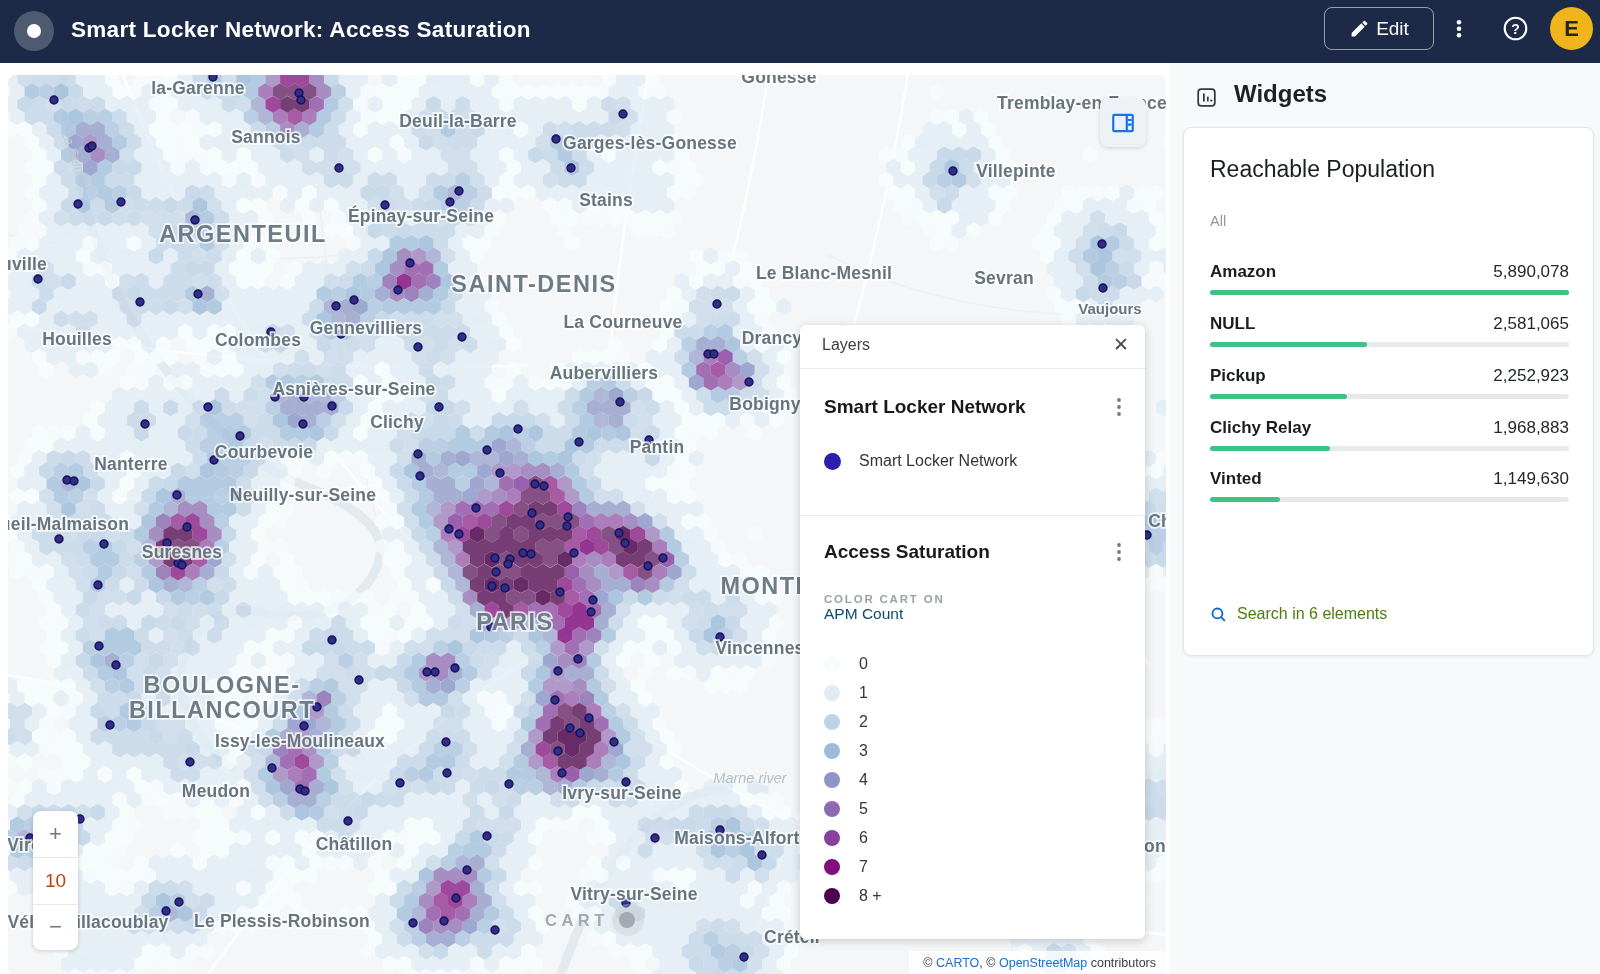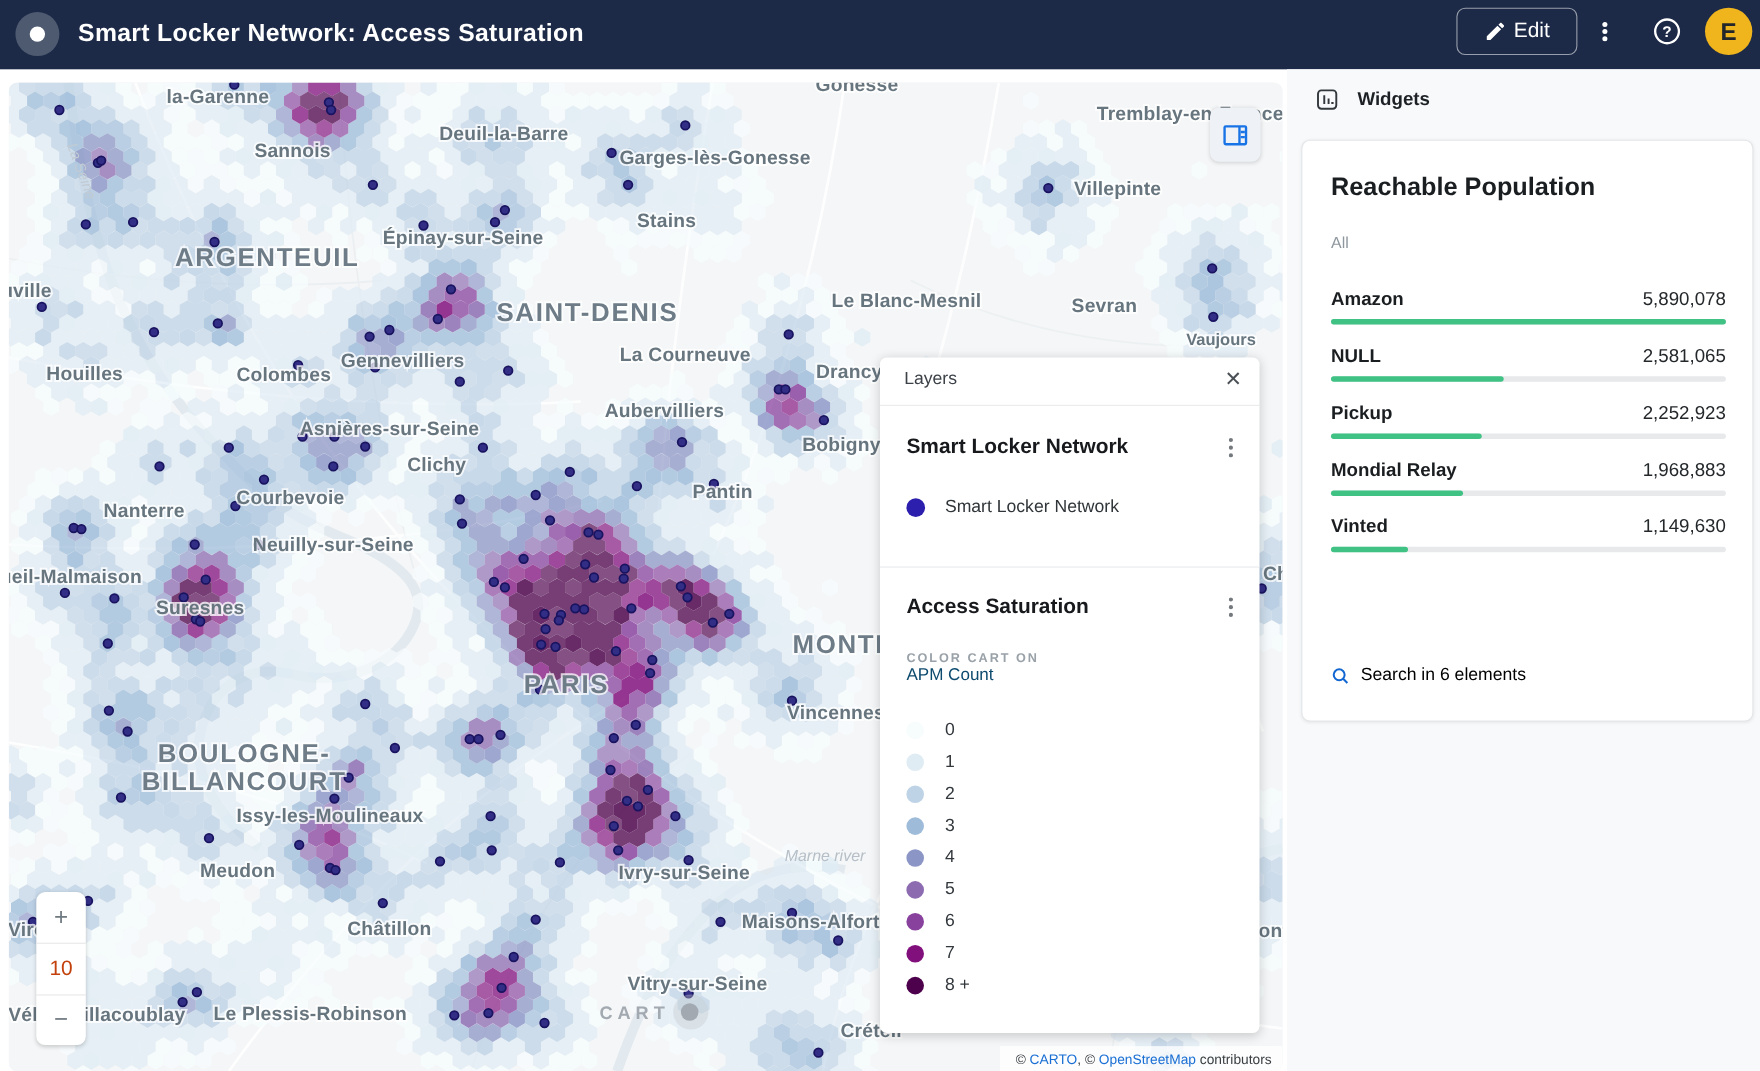--- a/index.html
+++ b/index.html
@@ -20,21 +20,21 @@
 #zoomctl .c+.c{border-top:1px solid #e8e8e8}
 #zoomctl .lvl{font-size:19px;color:#c2410c}
 #mapbtn{position:absolute;left:1092px;top:23px;width:46px;height:49px;background:#eef1f5;border-radius:8px;box-shadow:0 1px 4px rgba(0,0,0,.15);display:flex;align-items:center;justify-content:center}
 #attr{position:absolute;right:0;bottom:0;height:23px;background:rgba(255,255,255,.8);font-size:12.5px;color:#3c4043;display:flex;align-items:center;padding:0 10px 0 14px;white-space:nowrap}
 #attr a{color:#1a6fd4;text-decoration:none}
 #layers{position:absolute;left:792px;top:250px;width:345px;height:614px;background:#fff;border-radius:6px;box-shadow:0 2px 10px rgba(0,0,0,.18);color:#17191c}
 #lyh{height:44px;border-bottom:1px solid #e8eaec;display:flex;align-items:center;padding:0 16px 4px 22px;font-size:16px;color:#3c4248;justify-content:space-between}
 .lsecttl{display:flex;justify-content:space-between;align-items:center;font-size:19px;font-weight:bold}
 .kb{color:#878e95;font-size:17px;letter-spacing:0;line-height:6px}
 #sidebar{position:absolute;left:1170px;top:63px;width:430px;height:911px;background:#f8f9fb}
-#wh{position:absolute;left:26px;top:17px;display:flex;align-items:flex-start;gap:17px;font-size:17px;font-weight:600;color:#1d2125}
+#wh{position:absolute;left:26px;top:17px;display:flex;align-items:flex-end;gap:17px;font-size:24px;font-weight:600;color:#1d2125}
 #wcard{position:absolute;left:13px;top:64px;width:411px;height:529px;background:#fff;border:1px solid #e3e6e8;border-radius:8px;box-shadow:0 1px 3px rgba(0,0,0,.07)}
 .row{position:absolute;left:26px;width:359px}
 .rl{font-size:17px;font-weight:bold;color:#1b1e21}
 .rv{position:absolute;right:0;top:0;font-size:17px;color:#24282b;font-weight:normal}
 .bar{position:absolute;left:0;top:28px;width:359px;height:5px;border-radius:3px;background:#e7e9eb}
 .fill{position:absolute;left:0;top:0;height:5px;border-radius:3px;background:#3fc284}
 </style></head><body>
 
 <div id="map">
     <svg width="1158" height="899" viewBox="0 0 1158 899" style="position:absolute;top:0;left:0">
@@ -385,37 +385,37 @@
 <div id="wh">
       <svg width="21" height="21" viewBox="0 0 24 24" fill="none" stroke="#33383d" stroke-width="2">
         <rect x="2.5" y="2.5" width="19" height="19" rx="3.5"></rect>
         <line x1="9" y1="7.5" x2="9" y2="16.5"></line>
         <line x1="13.5" y1="11" x2="13.5" y2="16.5"></line>
         <line x1="17.5" y1="14.5" x2="17.5" y2="16.5" stroke-width="2.4"></line>
       </svg>
       <span>Widgets</span>
     </div>
 <div id="wcard">
-<div style="position:absolute;left:26px;top:28px;font-size:23px;font-weight:700;color:#1b1e21">Reachable Population</div>
+<div style="position:absolute;left:26px;top:28px;font-size:23px;font-weight:400;color:#1b1e21">Reachable Population</div>
 <div style="position:absolute;left:26px;top:85px;font-size:14.5px;color:#8f979e">All</div>
 <div class="row" style="top:134px"><span class="rl">Amazon</span><span class="rv">5,890,078</span><div class="bar">
           <div class="fill" style="width:100.0%;background:#3fc284"></div>
         </div></div>
       <div class="row" style="top:186px"><span class="rl">NULL</span><span class="rv">2,581,065</span><div class="bar">
           <div class="fill" style="width:43.8%;background:#3fc284"></div>
         </div></div>
       <div class="row" style="top:238px"><span class="rl">Pickup</span><span class="rv">2,252,923</span><div class="bar">
           <div class="fill" style="width:38.2%;background:#3fc284"></div>
         </div></div>
-      <div class="row" style="top:290px"><span class="rl">Mondial Relay</span><span class="rv">1,968,883</span><div class="bar">
+      <div class="row" style="top:290px"><span class="rl">Clichy Relay</span><span class="rv">1,968,883</span><div class="bar">
           <div class="fill" style="width:33.4%;background:#3fc284"></div>
         </div></div>
       <div class="row" style="top:341px"><span class="rl">Vinted</span><span class="rv">1,149,630</span><div class="bar">
           <div class="fill" style="width:19.5%;background:#3fc284"></div>
         </div></div>
 <div style="position:absolute;left:26px;top:477px;display:flex;align-items:center;gap:10px">
 <svg width="17" height="17" viewBox="0 0 24 24" fill="none" stroke="#1266d1" stroke-width="2.6">
           <circle cx="10.5" cy="10.5" r="7"></circle>
           <line x1="15.6" y1="15.6" x2="21" y2="21"></line>
         </svg>
-<span style="font-size:16px;font-weight:500;color:#000000">Search in 6 elements</span>
+<span style="font-size:16px;font-weight:500;color:#4d7c0f">Search in 6 elements</span>
       </div>
 </div>
 </div>
 </body></html>

